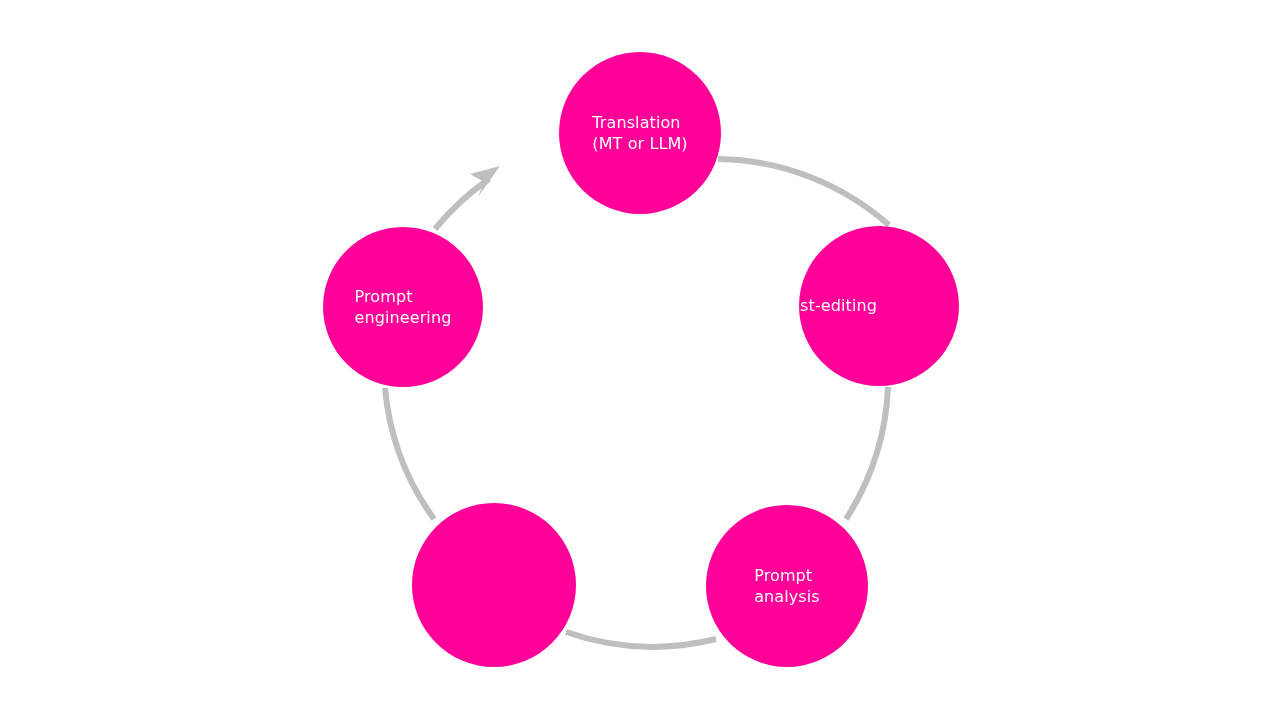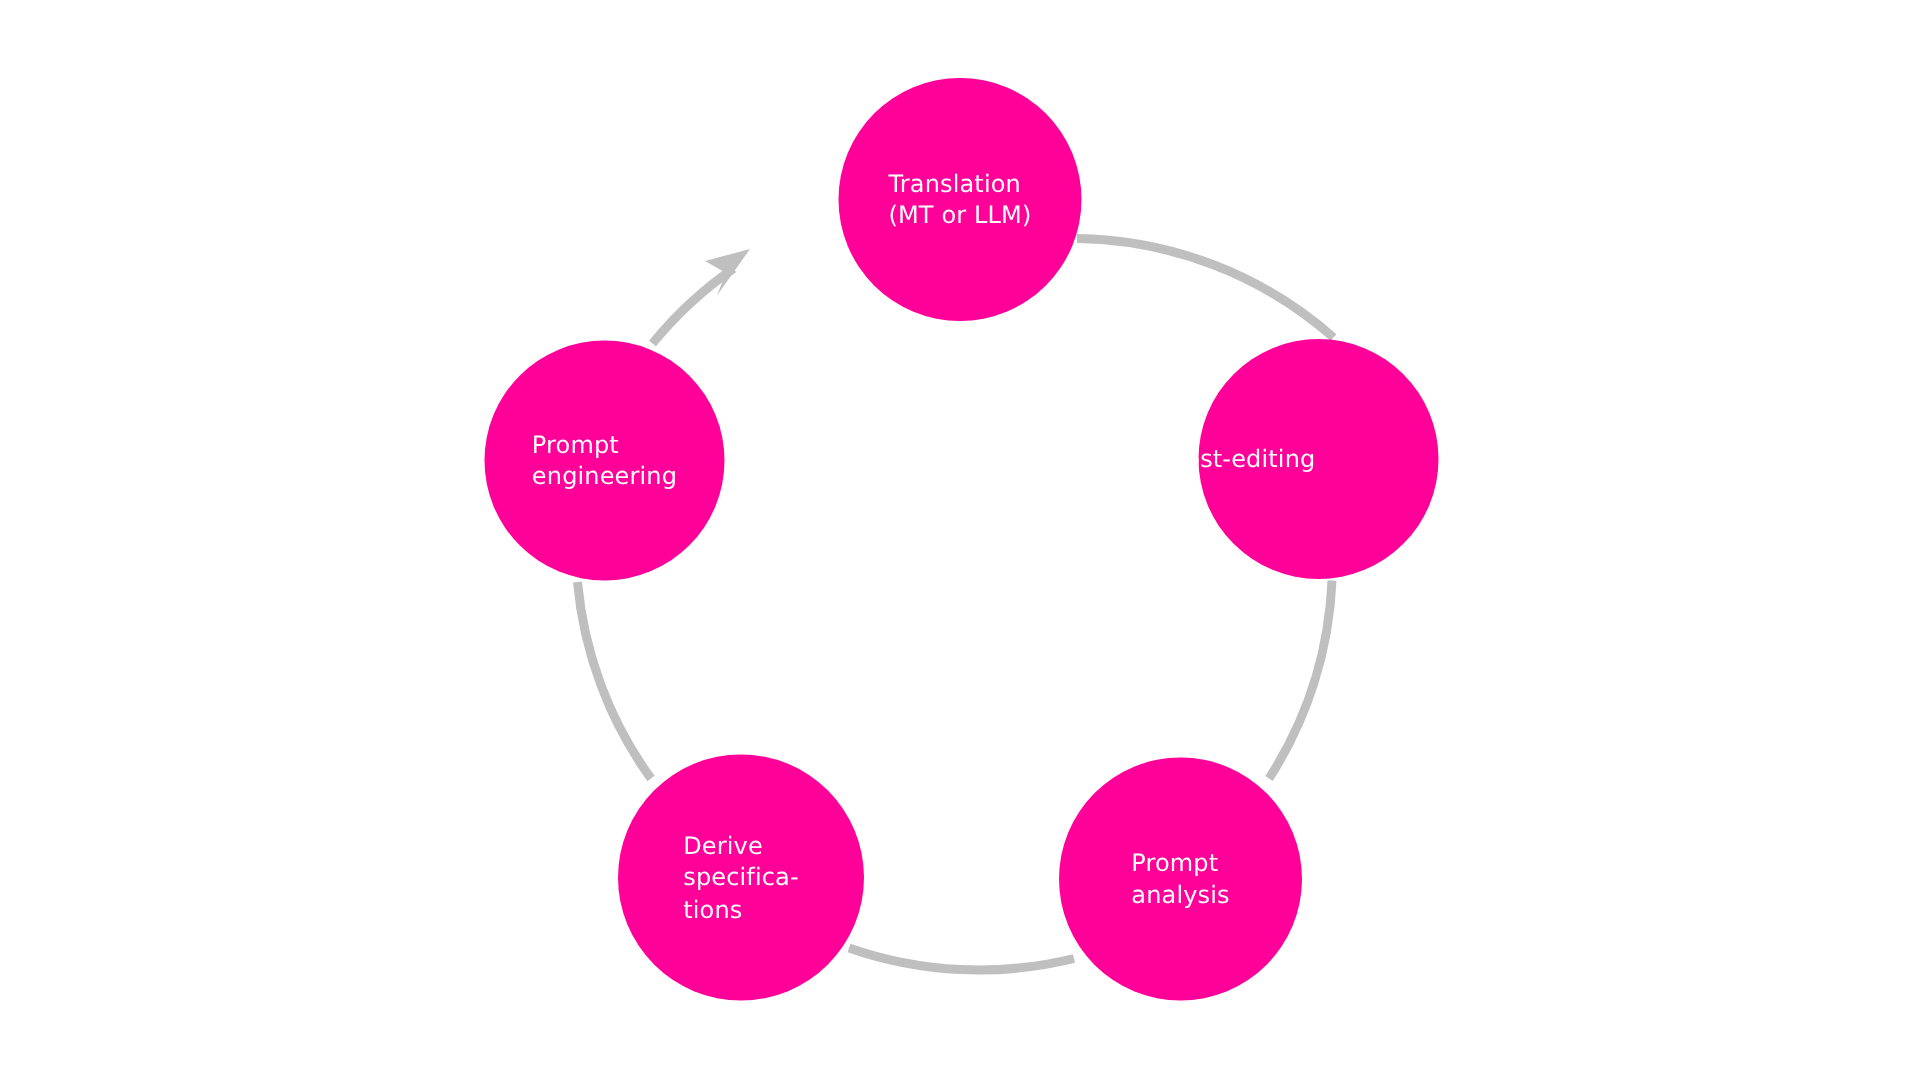--- a/index.html
+++ b/index.html
@@ -67,20 +67,17 @@
   </svg>
 
   <div class="node-label" style="left:640px; top:133px;">Translation
 (MT or LLM)</div>
 
   <div class="node-label" style="left:829px; top:306px;">Post-editing</div>
 
   <div class="node-label" style="left:787px; top:586px;">Prompt
 analysis</div>
 
-  <div class="node-label" style="left:494px; top:585px;">Derive
-specifica-
-tions</div>
 
   <div class="node-label" style="left:403px; top:307px;">Prompt
 engineering</div>
 
 </div>
 
 </body></html>

